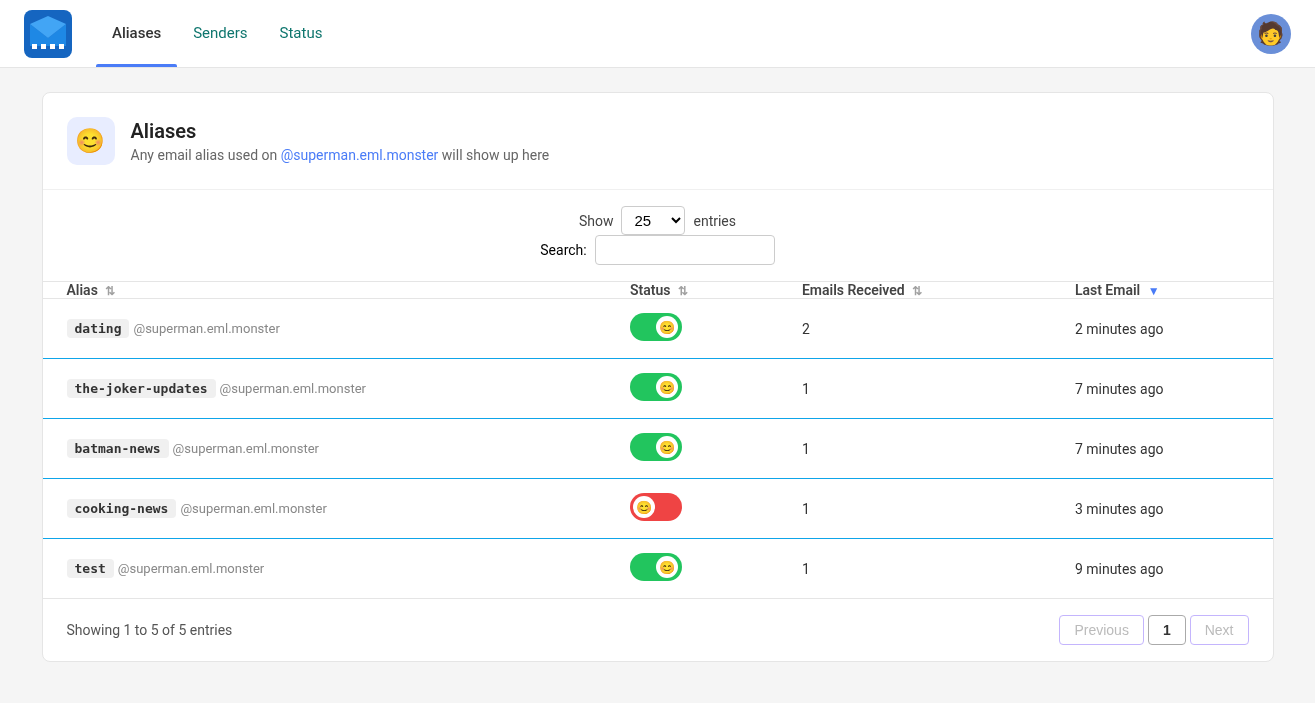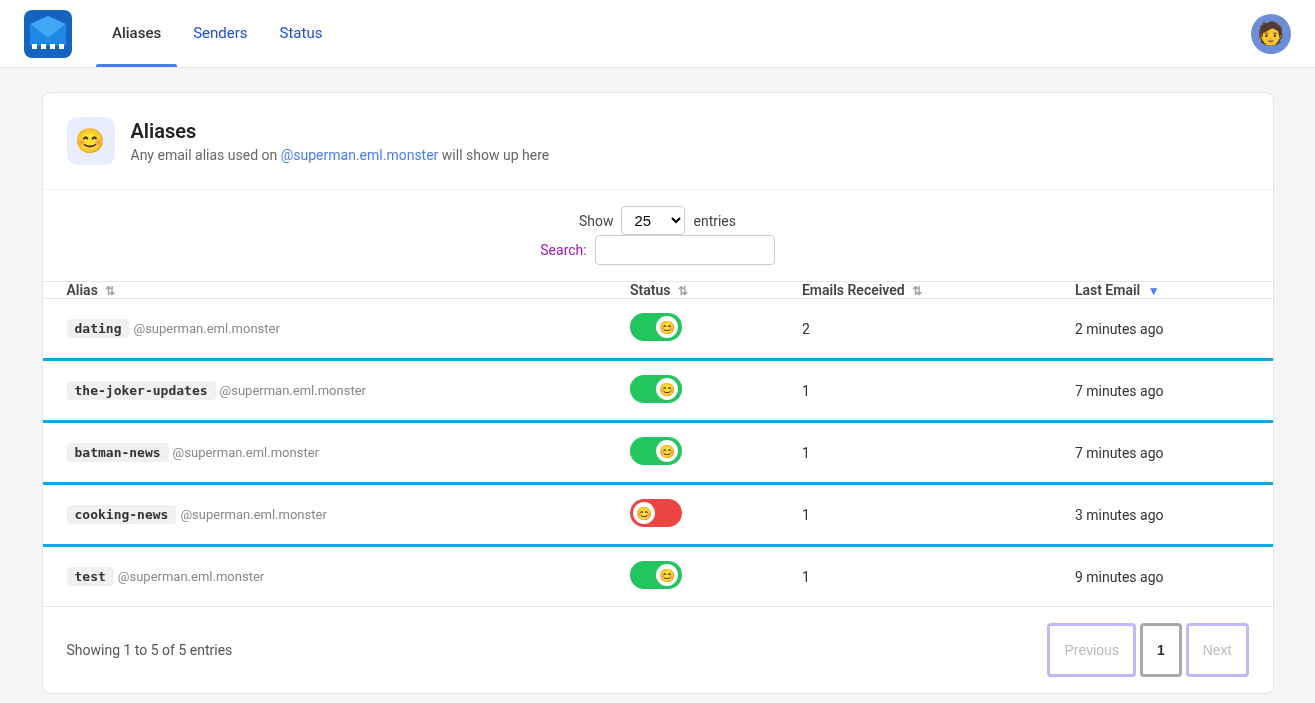--- a/index.html
+++ b/index.html
@@ -26,21 +26,21 @@
       gap: 0;
       align-items: flex-end;
       height: 100%;
     }
     .nav-item {
       padding: 0 16px;
       height: 68px;
       display: flex;
       align-items: center;
       cursor: pointer;
-      color: #1d4ed8;
+      color: #0f766e;
       font-size: 15px;
       position: relative;
       text-decoration: none;
     }
     .nav-item.active {
       color: #333;
       font-weight: 500;
     }
     .nav-item.active::after {
       content: '';
@@ -130,21 +130,21 @@
       padding: 4px 8px;
       font-size: 15px;
       background: #fff;
       cursor: pointer;
     }
     .search-area {
       display: flex;
       align-items: center;
       gap: 8px;
     }
-    .search-label { color: #a21caf; }
+    .search-label { color: #000000; }
     .search-input {
       border: 1px solid #ccc;
       border-radius: 4px;
       padding: 6px 10px;
       font-size: 14px;
       width: 180px;
       outline: none;
     }
 
     
@@ -171,21 +171,21 @@
       margin-left: 4px;
       opacity: 0.5;
       font-size: 12px;
     }
     th .sort-icon.active { opacity: 1; color: #4a7cf7; }
     td {
       padding: 14px 24px;
       vertical-align: middle;
     }
     tbody tr {
-      border-bottom: 3px solid #0ea5e9;
+      border-bottom: 1px solid #0ea5e9;
     }
     tbody tr:last-child { border-bottom: none; }
 
     
     .alias-badge {
       display: inline-block;
       background: #f0f0f0;
       border-radius: 4px;
       padding: 2px 8px;
       font-family: monospace;
@@ -236,22 +236,22 @@
       border-top: 1px solid #e5e5e5;
       color: #555;
       font-size: 14px;
     }
     .pagination {
       display: flex;
       align-items: center;
       gap: 4px;
     }
     .page-btn {
-      padding: 16px 14px;
-      border: 3px solid #c4b5fd;
+      padding: 6px 14px;
+      border: 1px solid #c4b5fd;
       background: #fff;
       border-radius: 4px;
       cursor: pointer;
       font-size: 14px;
       color: #444;
     }
     .page-btn.current {
       background: #fff;
       border-color: #aaa;
       font-weight: 600;

